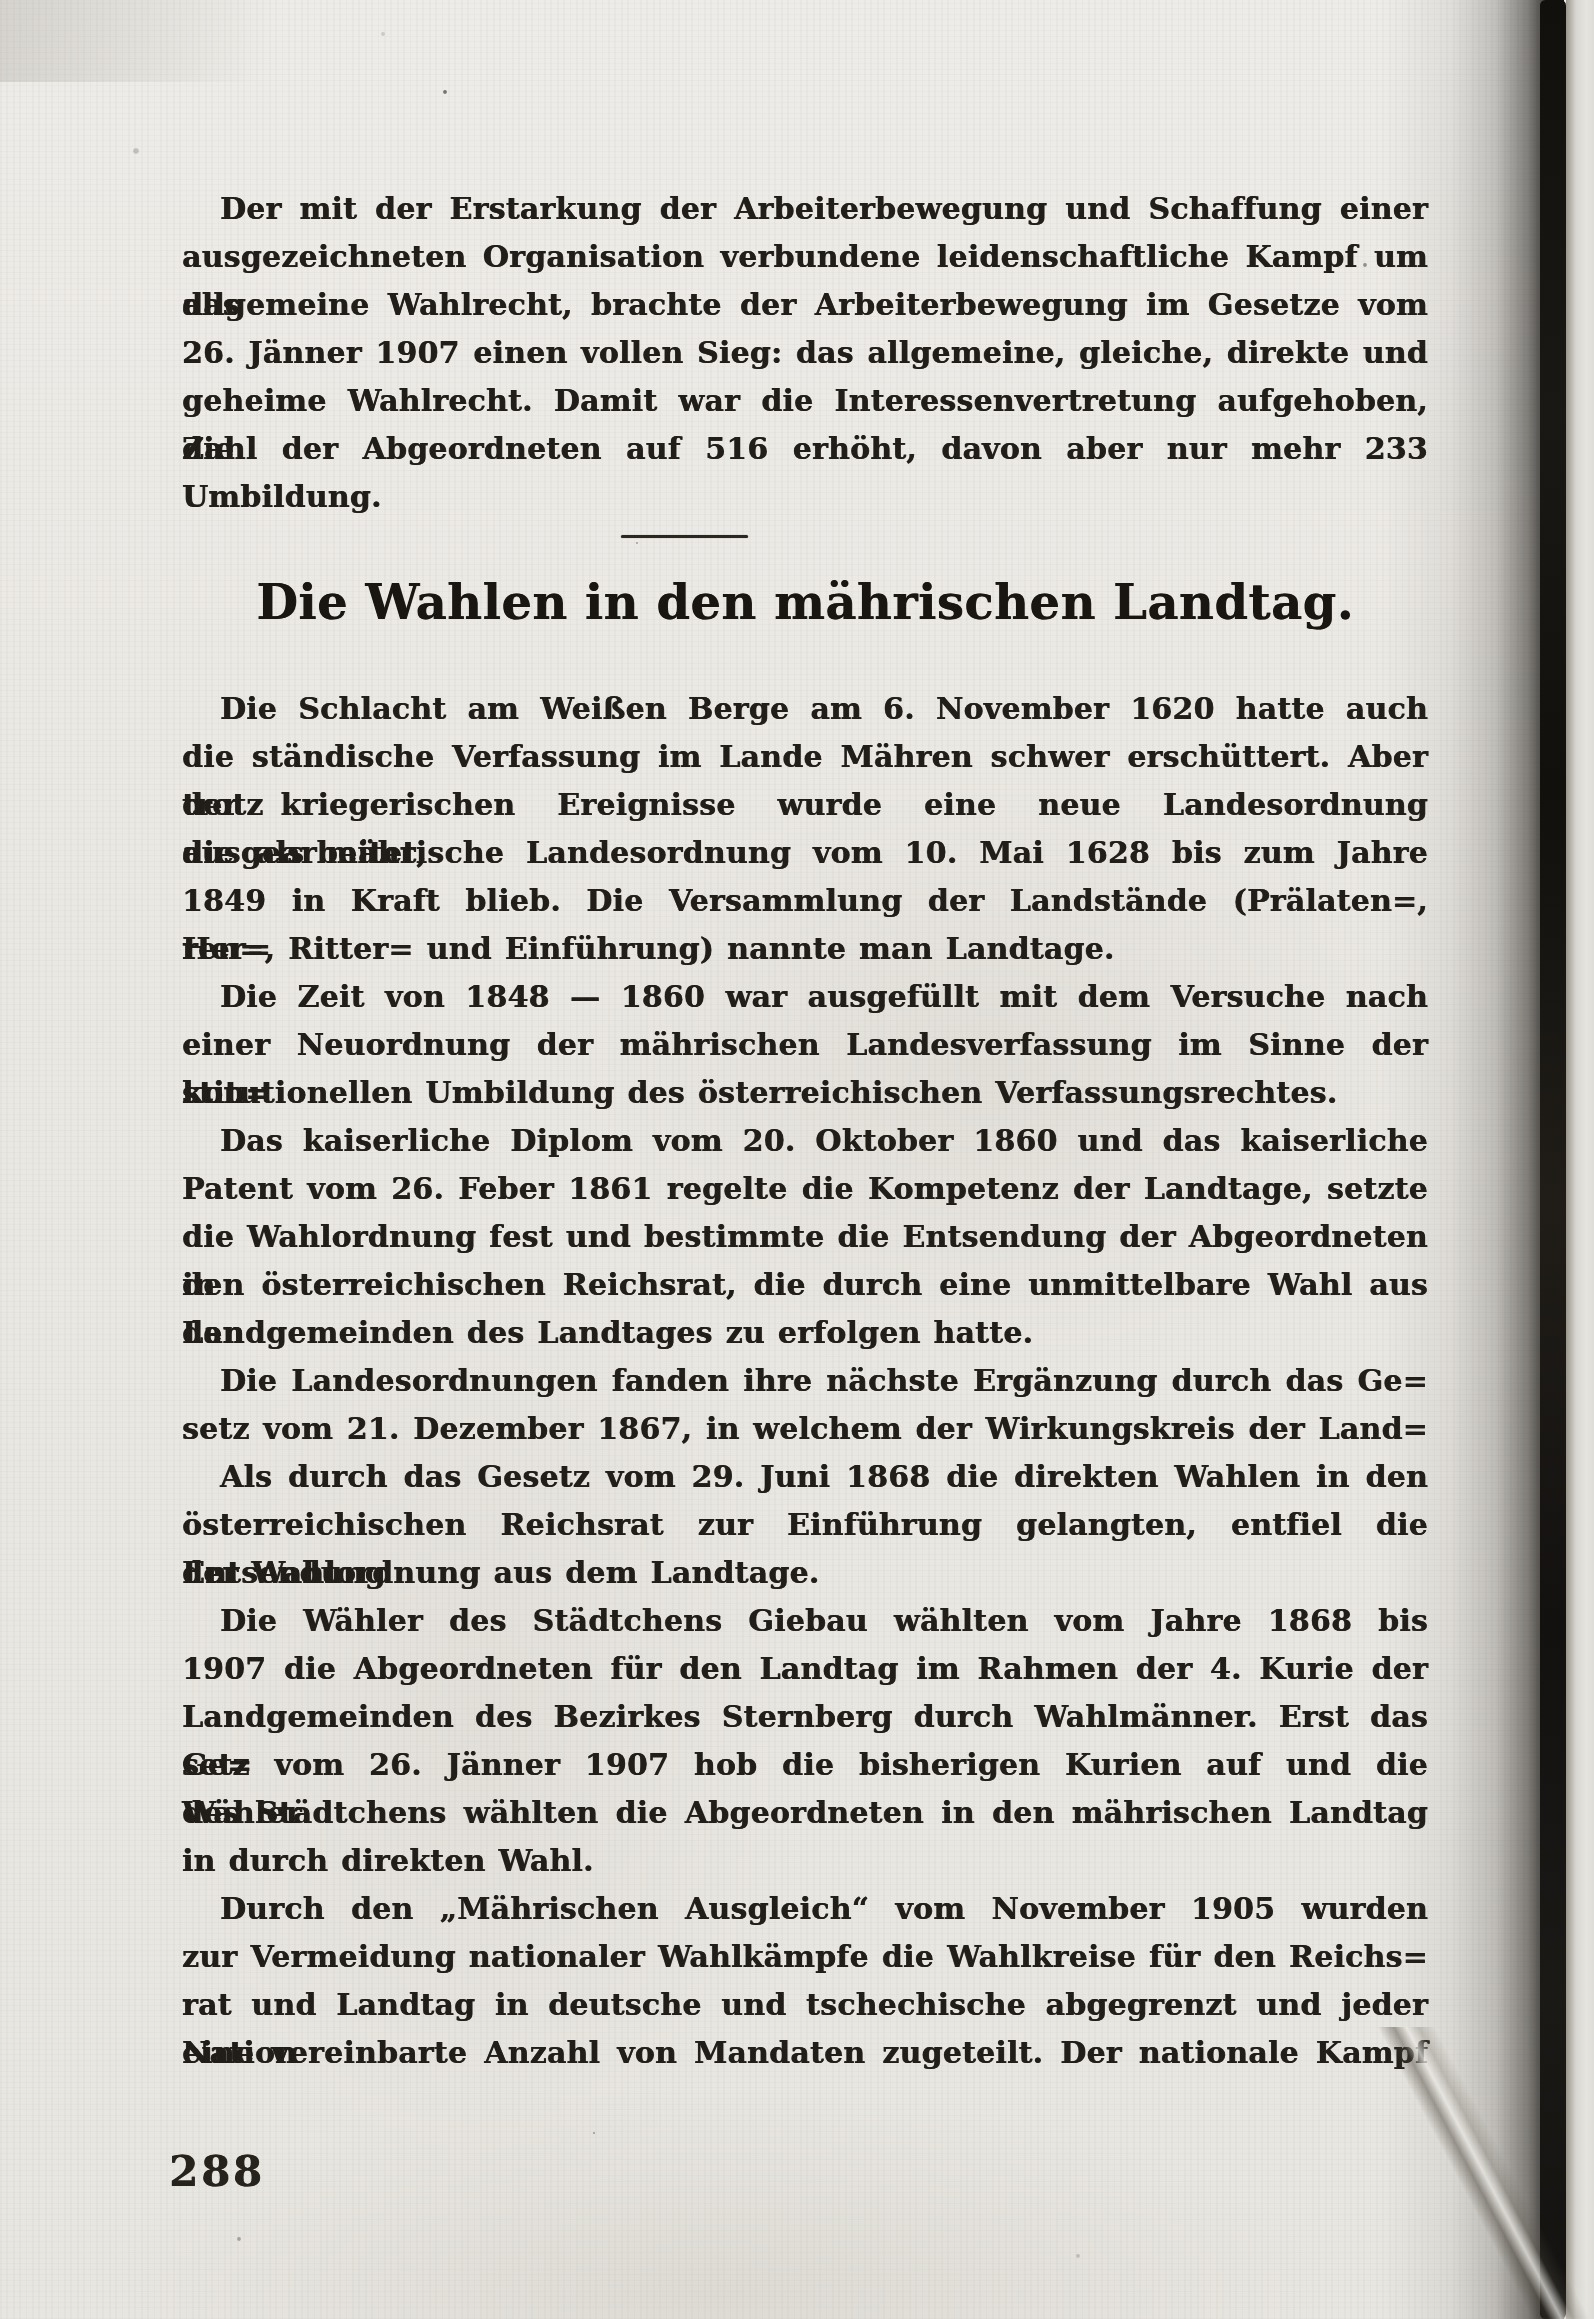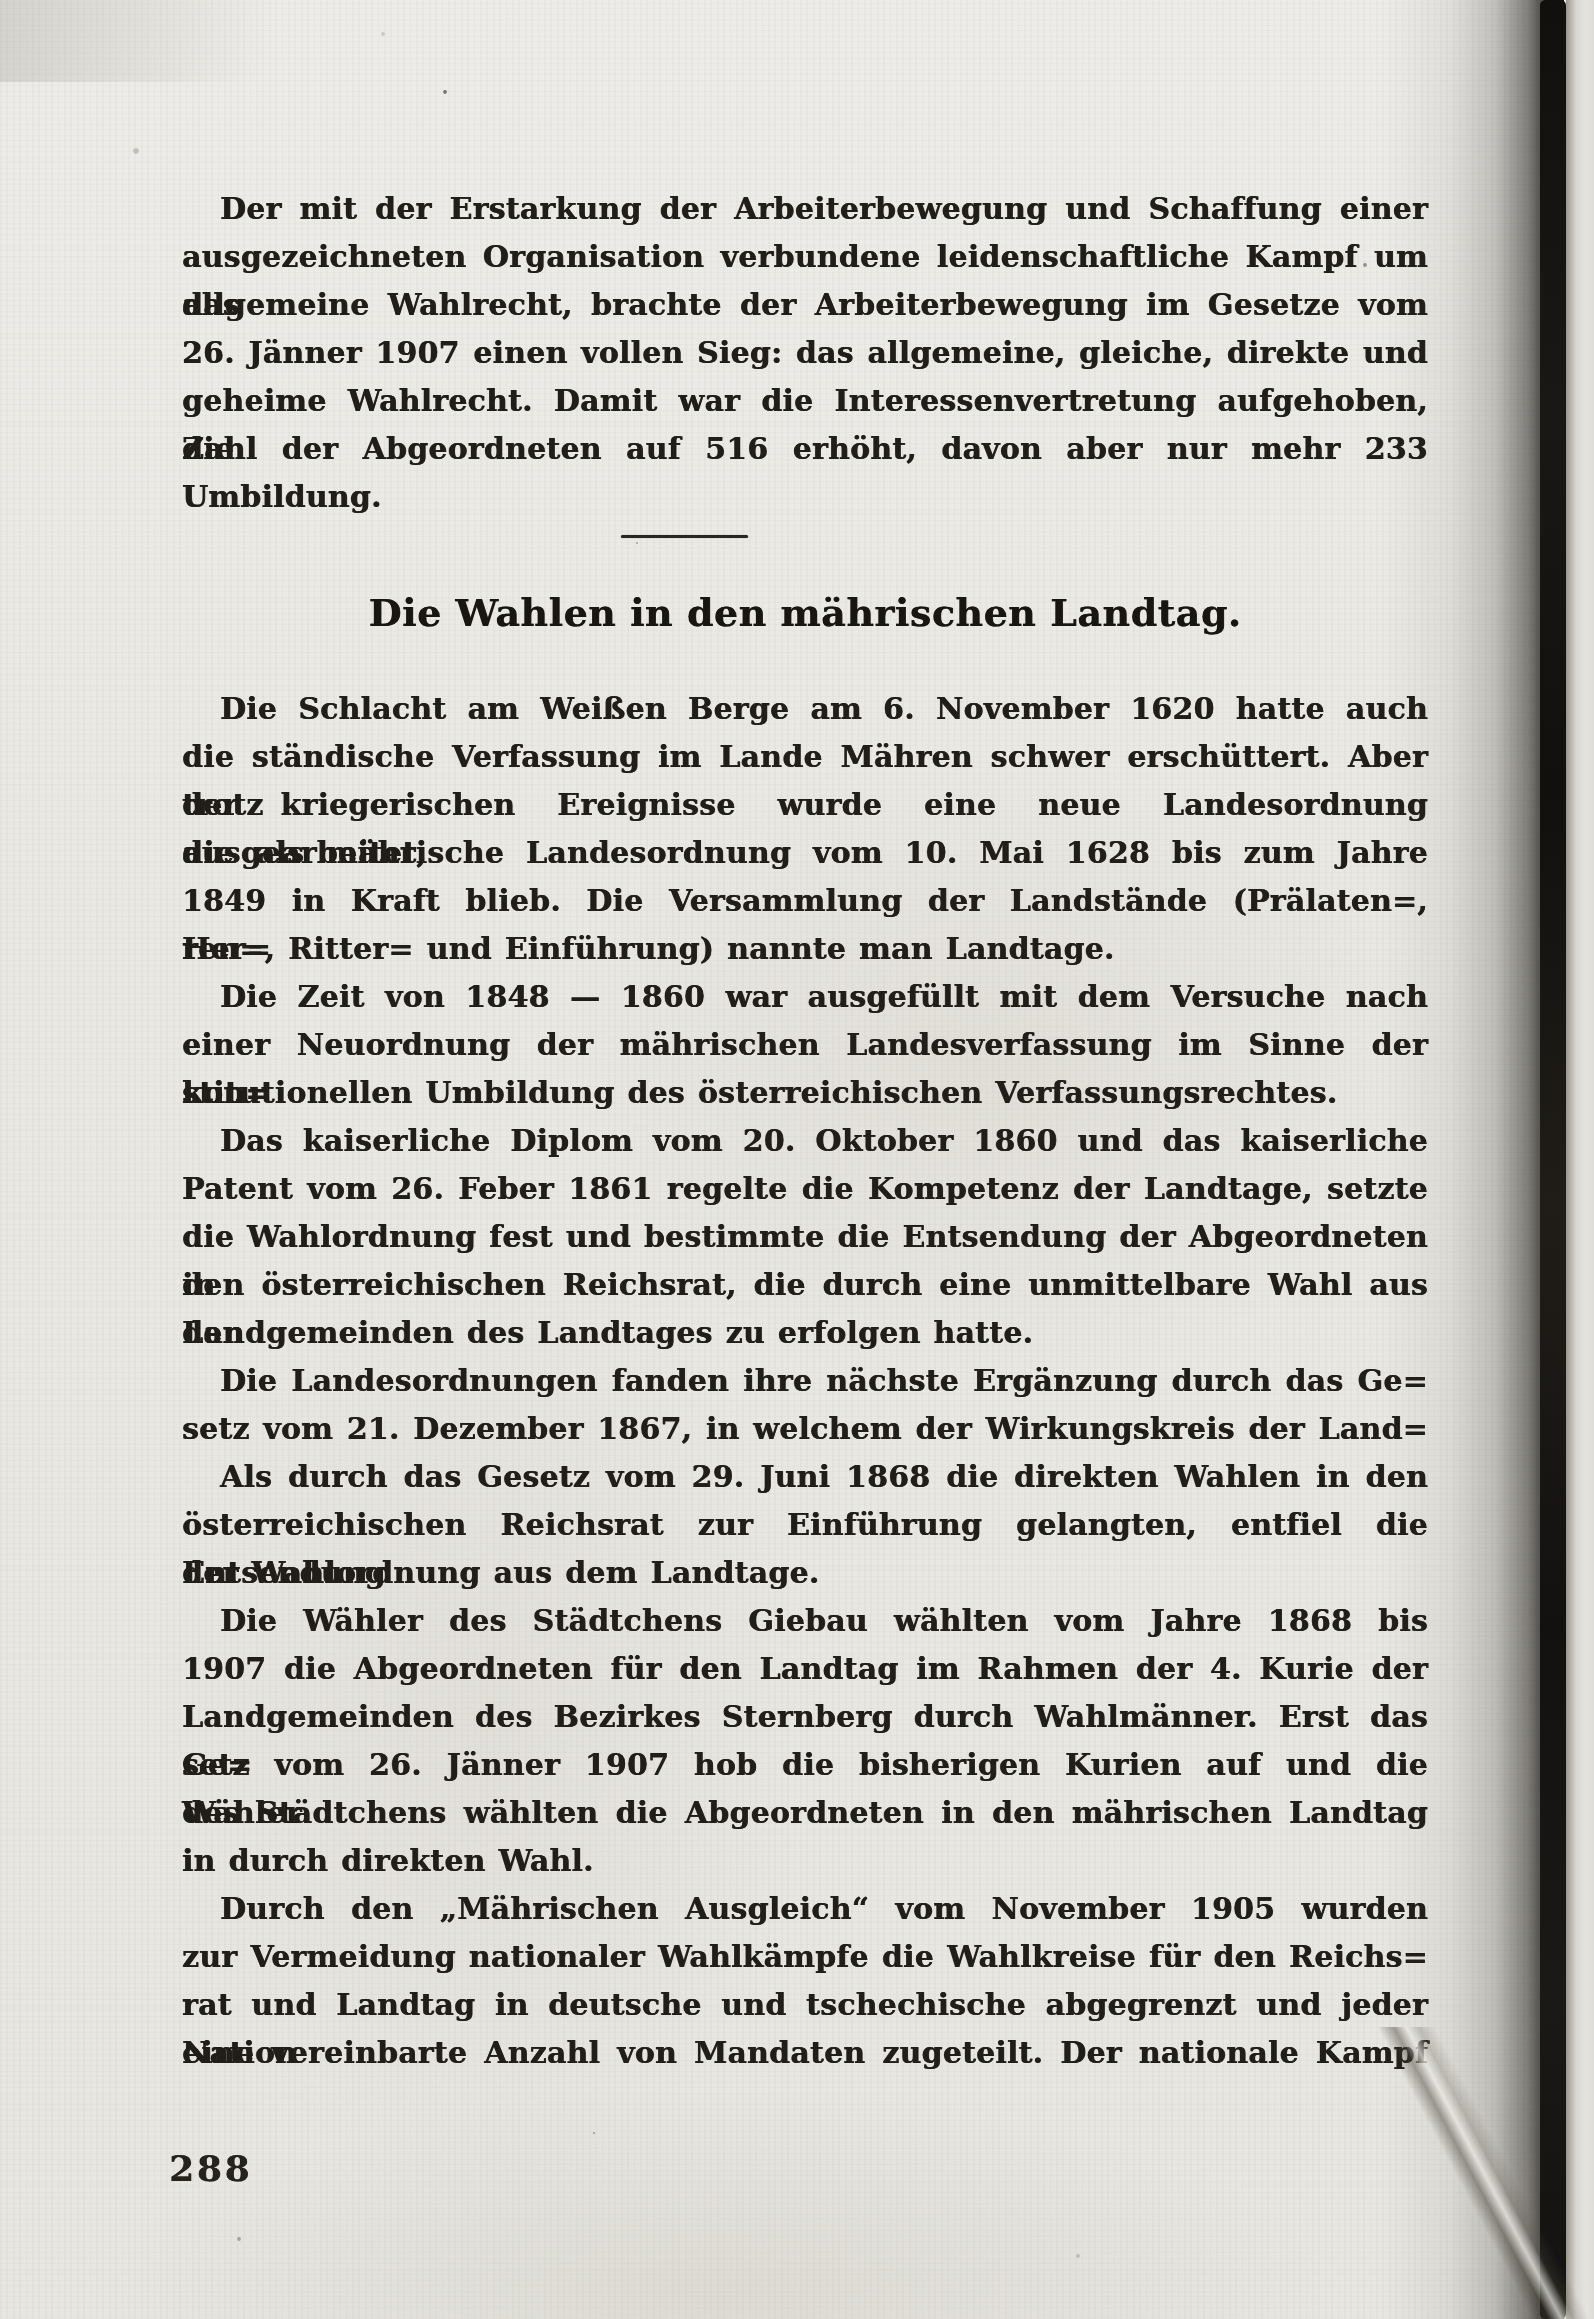--- a/index.html
+++ b/index.html
@@ -85,30 +85,30 @@
   }
   .line.last{text-align-last:left;}
   .line.indent{padding-left:38px;}
 
   .divider{
     position:absolute;left:621px;top:535px;width:127px;height:3.2px;
     background:#2a2620;border-radius:1.8px;
     box-shadow:0 0 0.9px rgba(20,18,14,0.6);
   }
   .heading{
-    position:absolute;left:182px;top:592px;width:1246px;
+    position:absolute;left:182px;top:576px;width:1246px;
     margin:0;
-    font-weight:700;font-size:38px;line-height:1.1;
+    font-weight:700;font-size:48px;line-height:1.1;
     text-align:center;color:#191612;
     letter-spacing:0.5px;
     text-shadow:0.5px 0 0 rgba(25,22,18,0.9);
   }
   .page-number{
     position:absolute;left:169px;top:2147px;
-    font-weight:700;font-size:36px;color:#26221c;
+    font-weight:700;font-size:42px;color:#26221c;
     letter-spacing:2.7px;
     text-shadow:0.5px 0 0 rgba(30,26,20,0.85);
   }
 </style>
 </head>
 <body>
 
 <div class="page">
 
   <div class="corner-streak"></div>

